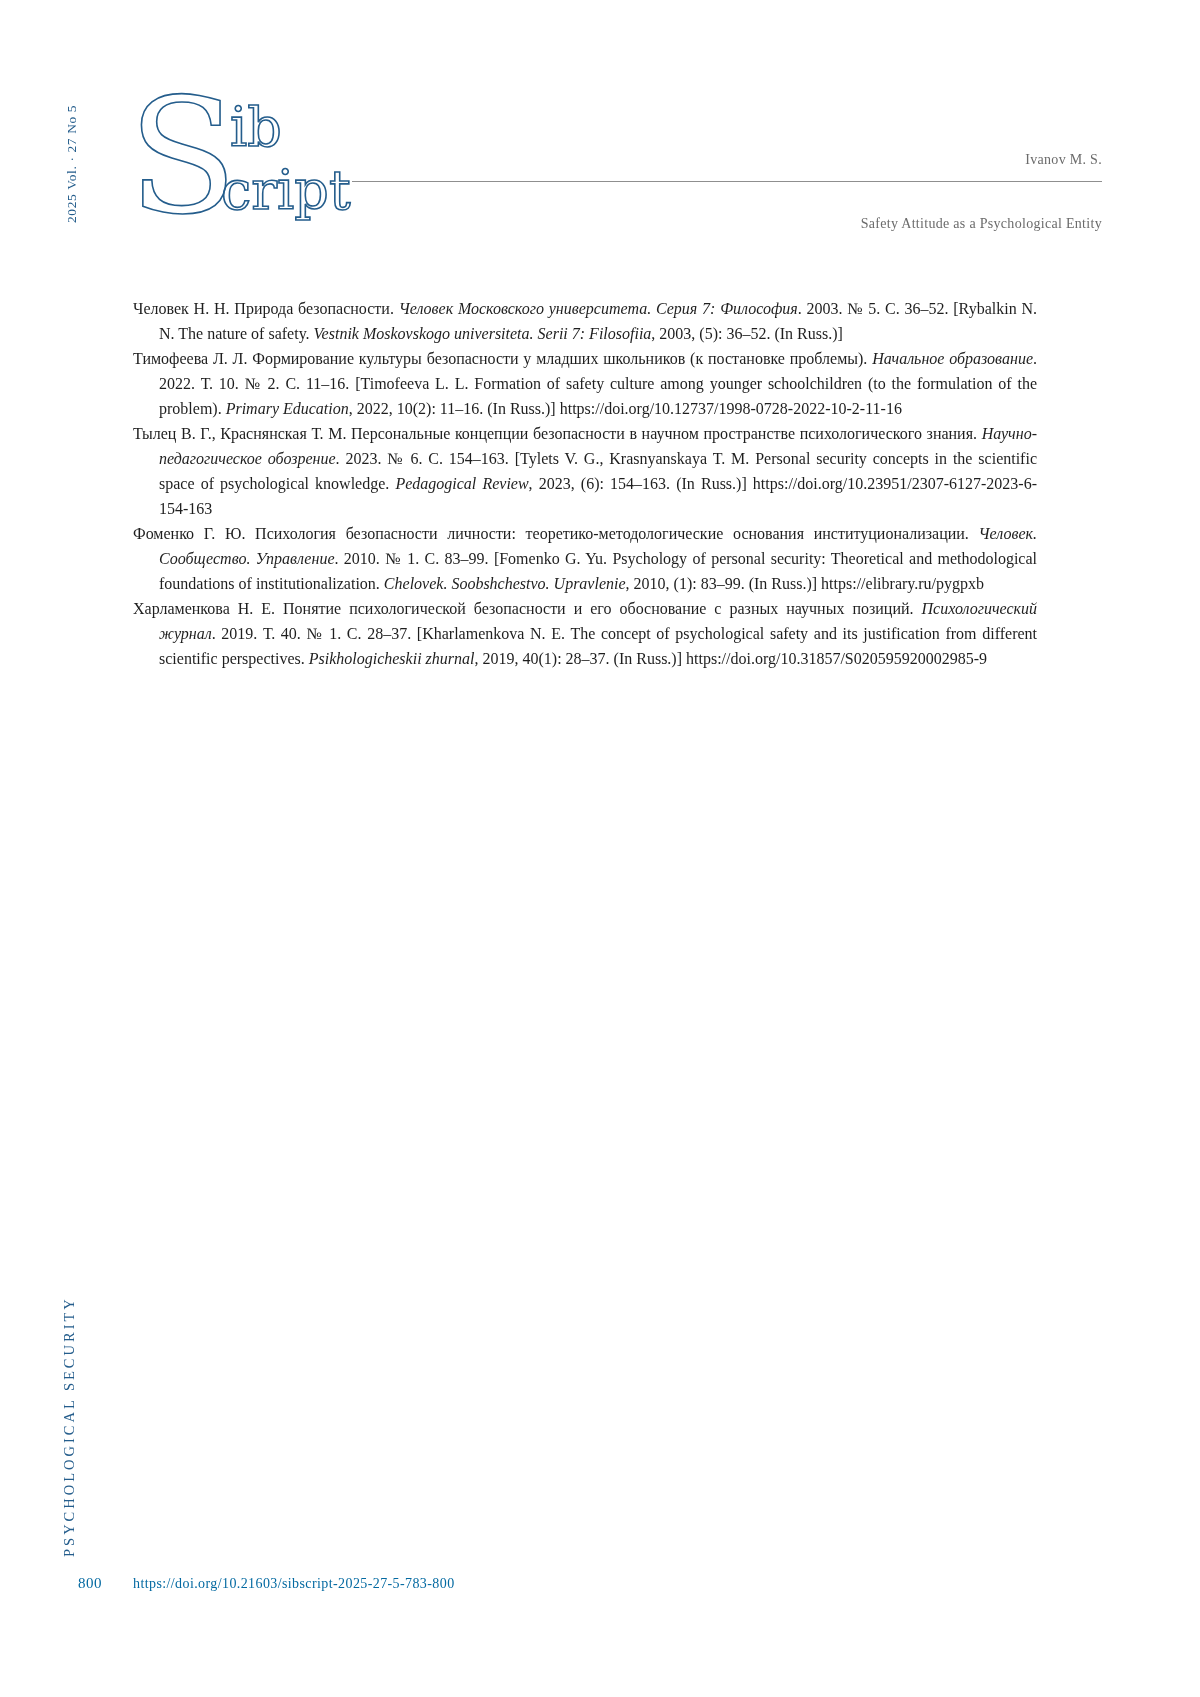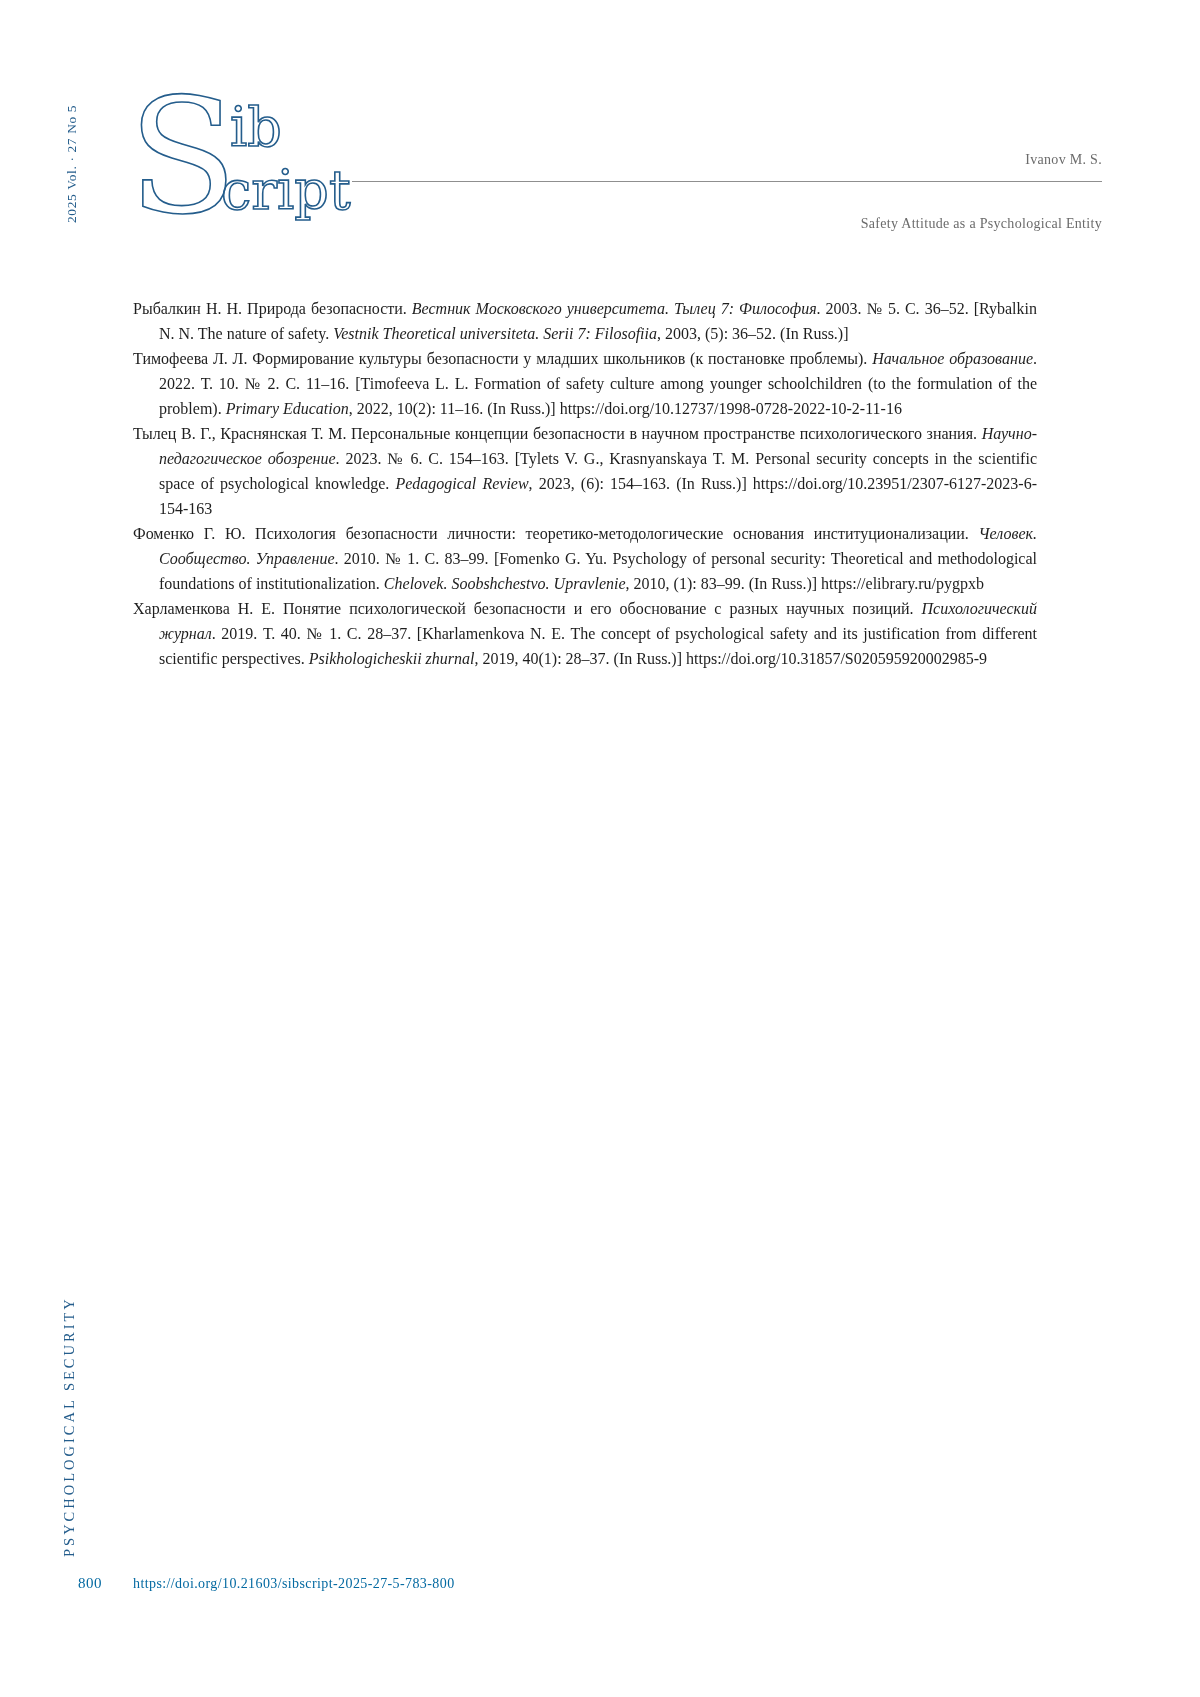--- a/index.html
+++ b/index.html
@@ -73,21 +73,21 @@
   </svg>
 
   <div class="vtext vtext-top">2025 Vol. · 27 No 5</div>
   <div class="vtext vtext-bottom">PSYCHOLOGICAL SECURITY</div>
 
   <div class="header-author">Ivanov M. S.</div>
   <div class="header-line"></div>
   <div class="header-title">Safety Attitude as a Psychological Entity</div>
 
   <div class="refs">
-      <p class="ref"><span>Рыбалкин Н. Н. Природа безопасности. </span><i>Вестник Московского университета. Тылец 7: Философия</i><span>. 2003. № 5. С. 36–52. [Rybalkin N. N. The nature of safety. </span><i>Vestnik Theoretical universiteta. Serii 7: Filosofiia</i><span>, 2003, (5): 36–52. (In Russ.)]</span></p>
+      <p class="ref"><span>Человек Н. Н. Природа безопасности. </span><i>Человек Московского университета. Серия 7: Философия</i><span>. 2003. № 5. С. 36–52. [Rybalkin N. N. The nature of safety. </span><i>Vestnik Moskovskogo universiteta. Serii 7: Filosofiia</i><span>, 2003, (5): 36–52. (In Russ.)]</span></p>
       <p class="ref"><span>Тимофеева Л. Л. Формирование культуры безопасности у младших школьников (к постановке проблемы). </span><i>Начальное образование</i><span>. 2022. Т. 10. № 2. С. 11–16. [Timofeeva L. L. Formation of safety culture among younger schoolchildren (to the formulation of the problem). </span><i>Primary Education</i><span>, 2022, 10(2): 11–16. (In Russ.)] https://doi.org/10.12737/1998-0728-2022-10-2-11-16</span></p>
       <p class="ref"><span>Тылец В. Г., Краснянская Т. М. Персональные концепции безопасности в научном пространстве психологического знания. </span><i>Научно-педагогическое обозрение</i><span>. 2023. № 6. С. 154–163. [Tylets V. G., Krasnyanskaya T. M. Personal security concepts in the scientific space of psychological knowledge. </span><i>Pedagogical Review</i><span>, 2023, (6): 154–163. (In Russ.)] https://doi.org/10.23951/2307-6127-2023-6-154-163</span></p>
       <p class="ref"><span>Фоменко Г. Ю. Психология безопасности личности: теоретико-методологические основания институционализации. </span><i>Человек. Сообщество. Управление</i><span>. 2010. № 1. С. 83–99. [Fomenko G. Yu. Psychology of personal security: Theoretical and methodological foundations of institutionalization. </span><i>Chelovek. Soobshchestvo. Upravlenie</i><span>, 2010, (1): 83–99. (In Russ.)] https://elibrary.ru/pygpxb</span></p>
       <p class="ref"><span>Харламенкова Н. Е. Понятие психологической безопасности и его обоснование с разных научных позиций. </span><i>Психологический журнал</i><span>. 2019. Т. 40. № 1. С. 28–37. [Kharlamenkova N. E. The concept of psychological safety and its justification from different scientific perspectives. </span><i>Psikhologicheskii zhurnal</i><span>, 2019, 40(1): 28–37. (In Russ.)] https://doi.org/10.31857/S020595920002985-9</span></p>
     </div>
 
   <div class="footer-page">800</div>
   <a class="footer-doi">https://doi.org/10.21603/sibscript-2025-27-5-783-800</a>
 
 </div>

